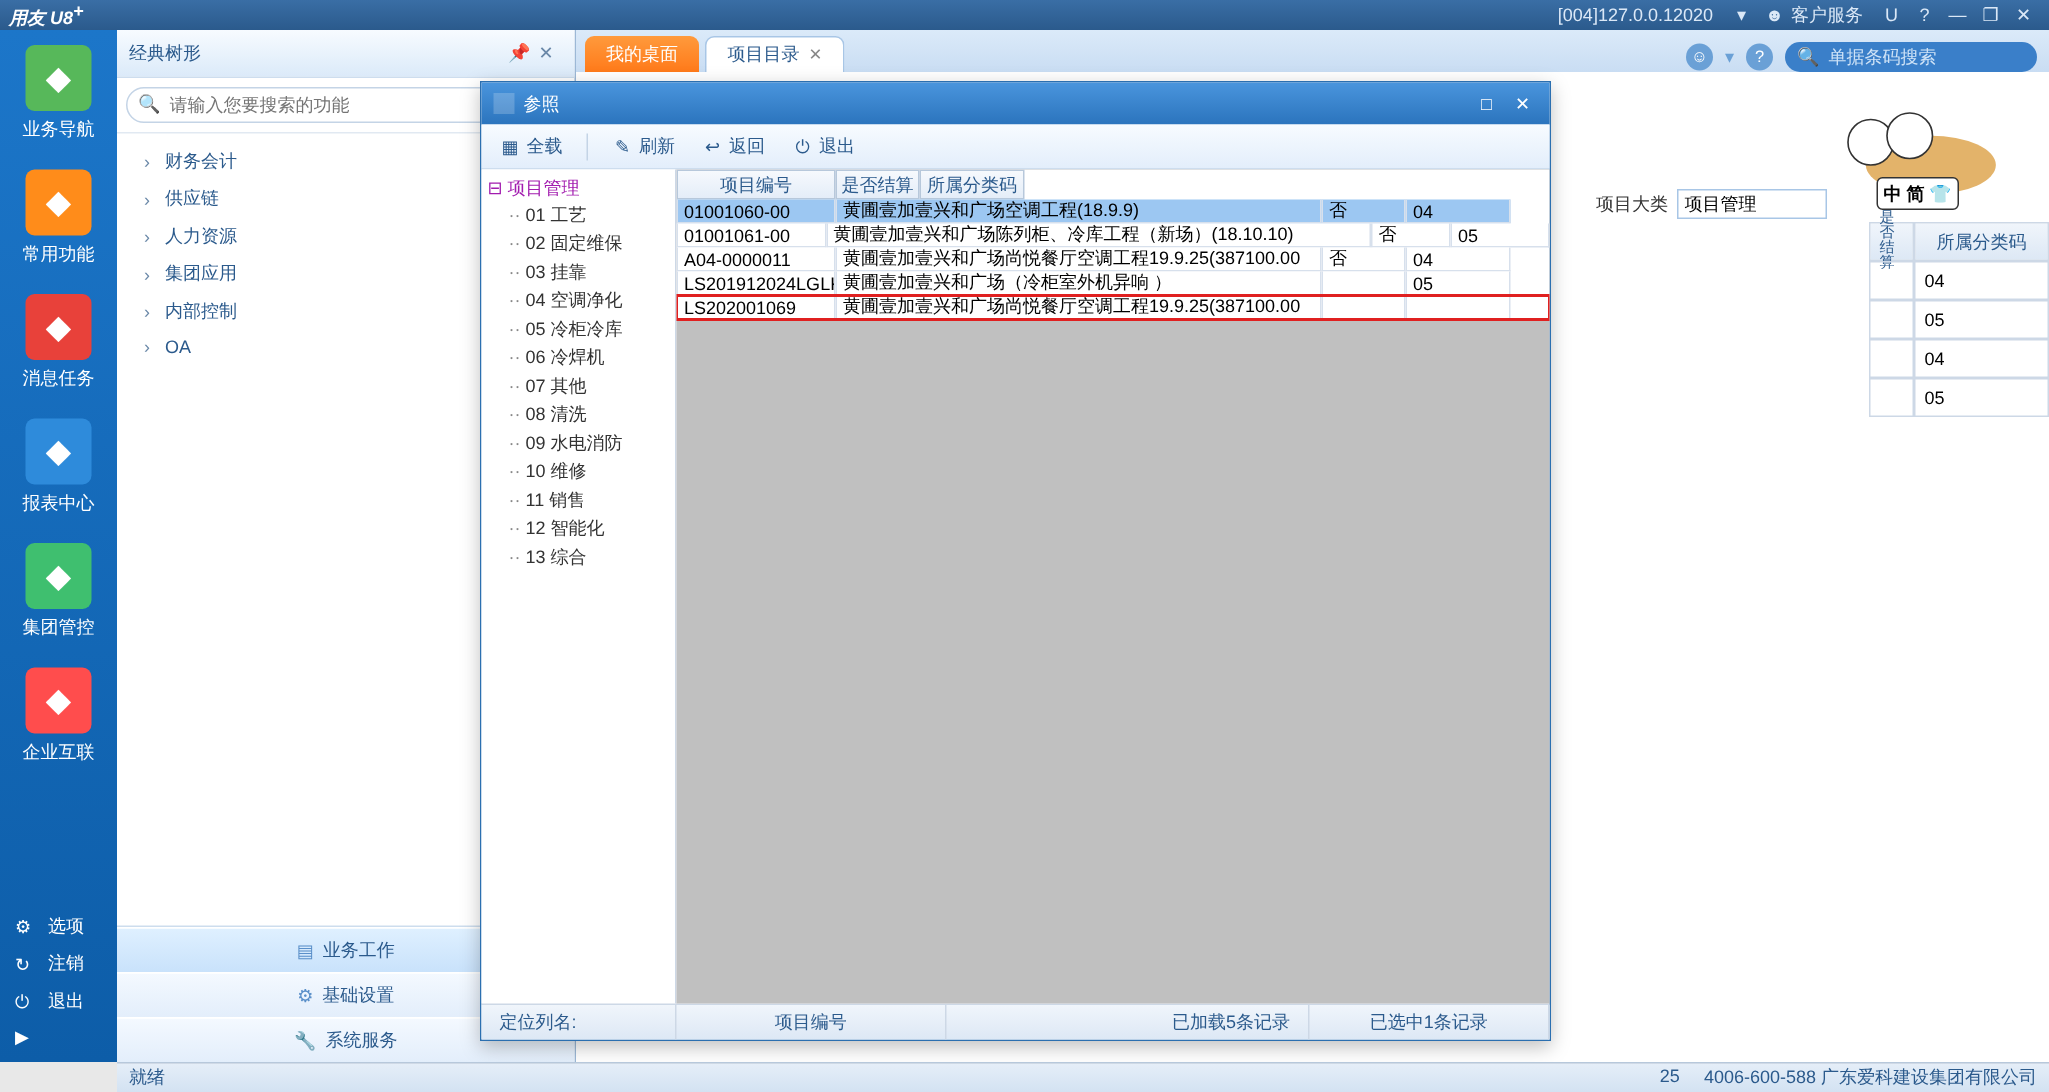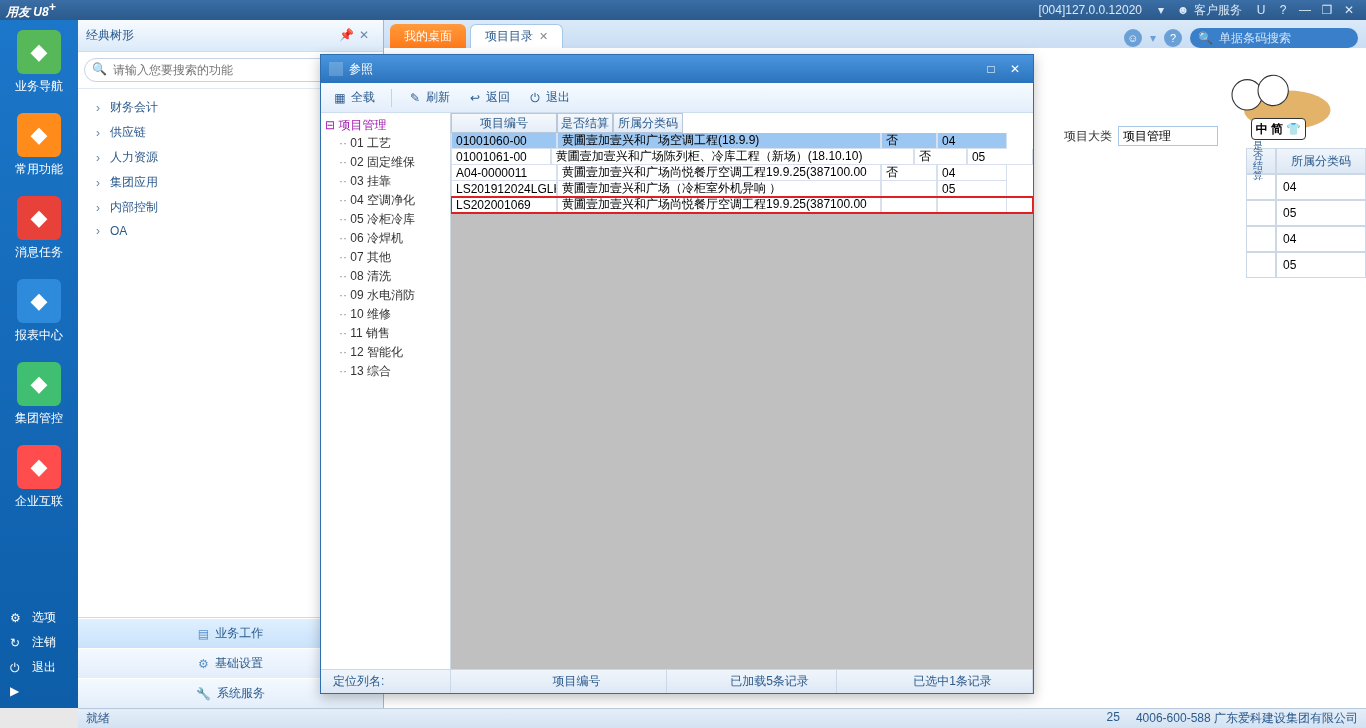--- a/index.html
+++ b/index.html
@@ -84,21 +84,21 @@
 
 .modal-grid { flex:1; background:#c0c0c0; position:relative; overflow:hidden; }
 .grid-table { background:#fff; }
 .grid-head { display:flex; }
 .gh-cell { background: linear-gradient(#f6f9fd,#e4edf8); border:1px solid #b7c8db; height:20px; display:flex; align-items:center; justify-content:center; color:#2b5a8c; }
 .gr-row { display:flex; height:16px; }
 .gr-cell { border:1px solid #d7e0ec; border-top:none; padding:0 4px; display:flex; align-items:center; background:#fff; overflow:hidden; white-space:nowrap; }
 .gr-row.sel .gr-cell { background:#9cc7f2; }
 .gr-row.hl { outline:2px solid #e02020; outline-offset:-1px; position:relative; z-index:2; }
 
-.modal-status { height:24px; background: linear-gradient(#f0f5fb,#dde8f5); border-top:1px solid #cdd8e6; display:flex; align-items:center; color:#2b5a8c;gap:36px; }
+.modal-status { height:24px; background: linear-gradient(#f0f5fb,#dde8f5); border-top:1px solid #cdd8e6; display:flex; align-items:center; color:#2b5a8c; }
 .modal-status > div { padding:0 12px; border-right:1px solid #cdd8e6; height:100%; display:flex; align-items:center; }
 .modal-status .ms-col2 { flex:0 0 180px; justify-content:center; }
 .modal-status .ms-spacer { flex:1; border-right:1px solid #cdd8e6; }
 
 
 .statusbar { position:absolute; left:78px; bottom:0; right:0; height:20px; background: linear-gradient(#e5eef8,#d3e2f2); border-top:1px solid #b7c8db; display:flex; align-items:center; color:#2b5a8c; padding:0 8px; }
 .statusbar .sb-right { margin-left:auto; display:flex; gap:16px; }
 </style>
 </head>
 <body>
@@ -359,21 +359,21 @@
               <div class="gr-cell" style="width: 56px;"></div>
               <div class="gr-cell" style="width: 70px;"></div>
             </div>
           </div>
       </div>
     </div>
   </div>
   <div class="modal-status">
     <div style="flex:0 0 130px">定位列名:</div>
     <div class="ms-col2">项目编号</div>
-    <div class="ms-spacer" style="justify-content:center">
+    <div class="ms-spacer" style="justify-content:flex-end">
         <span>已加载5条记录</span>
       </div>
     <div style="flex:0 0 160px;justify-content:center">已选中1条记录</div>
   </div>
 </div>
 
 <div class="statusbar">
   <span>就绪</span>
   <div class="sb-right">
     <span>25</span>

